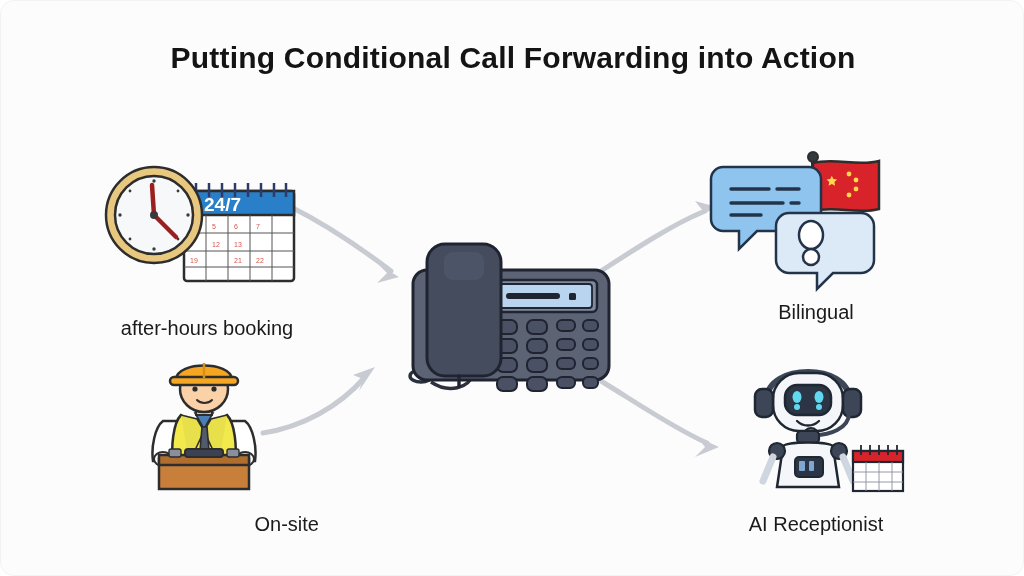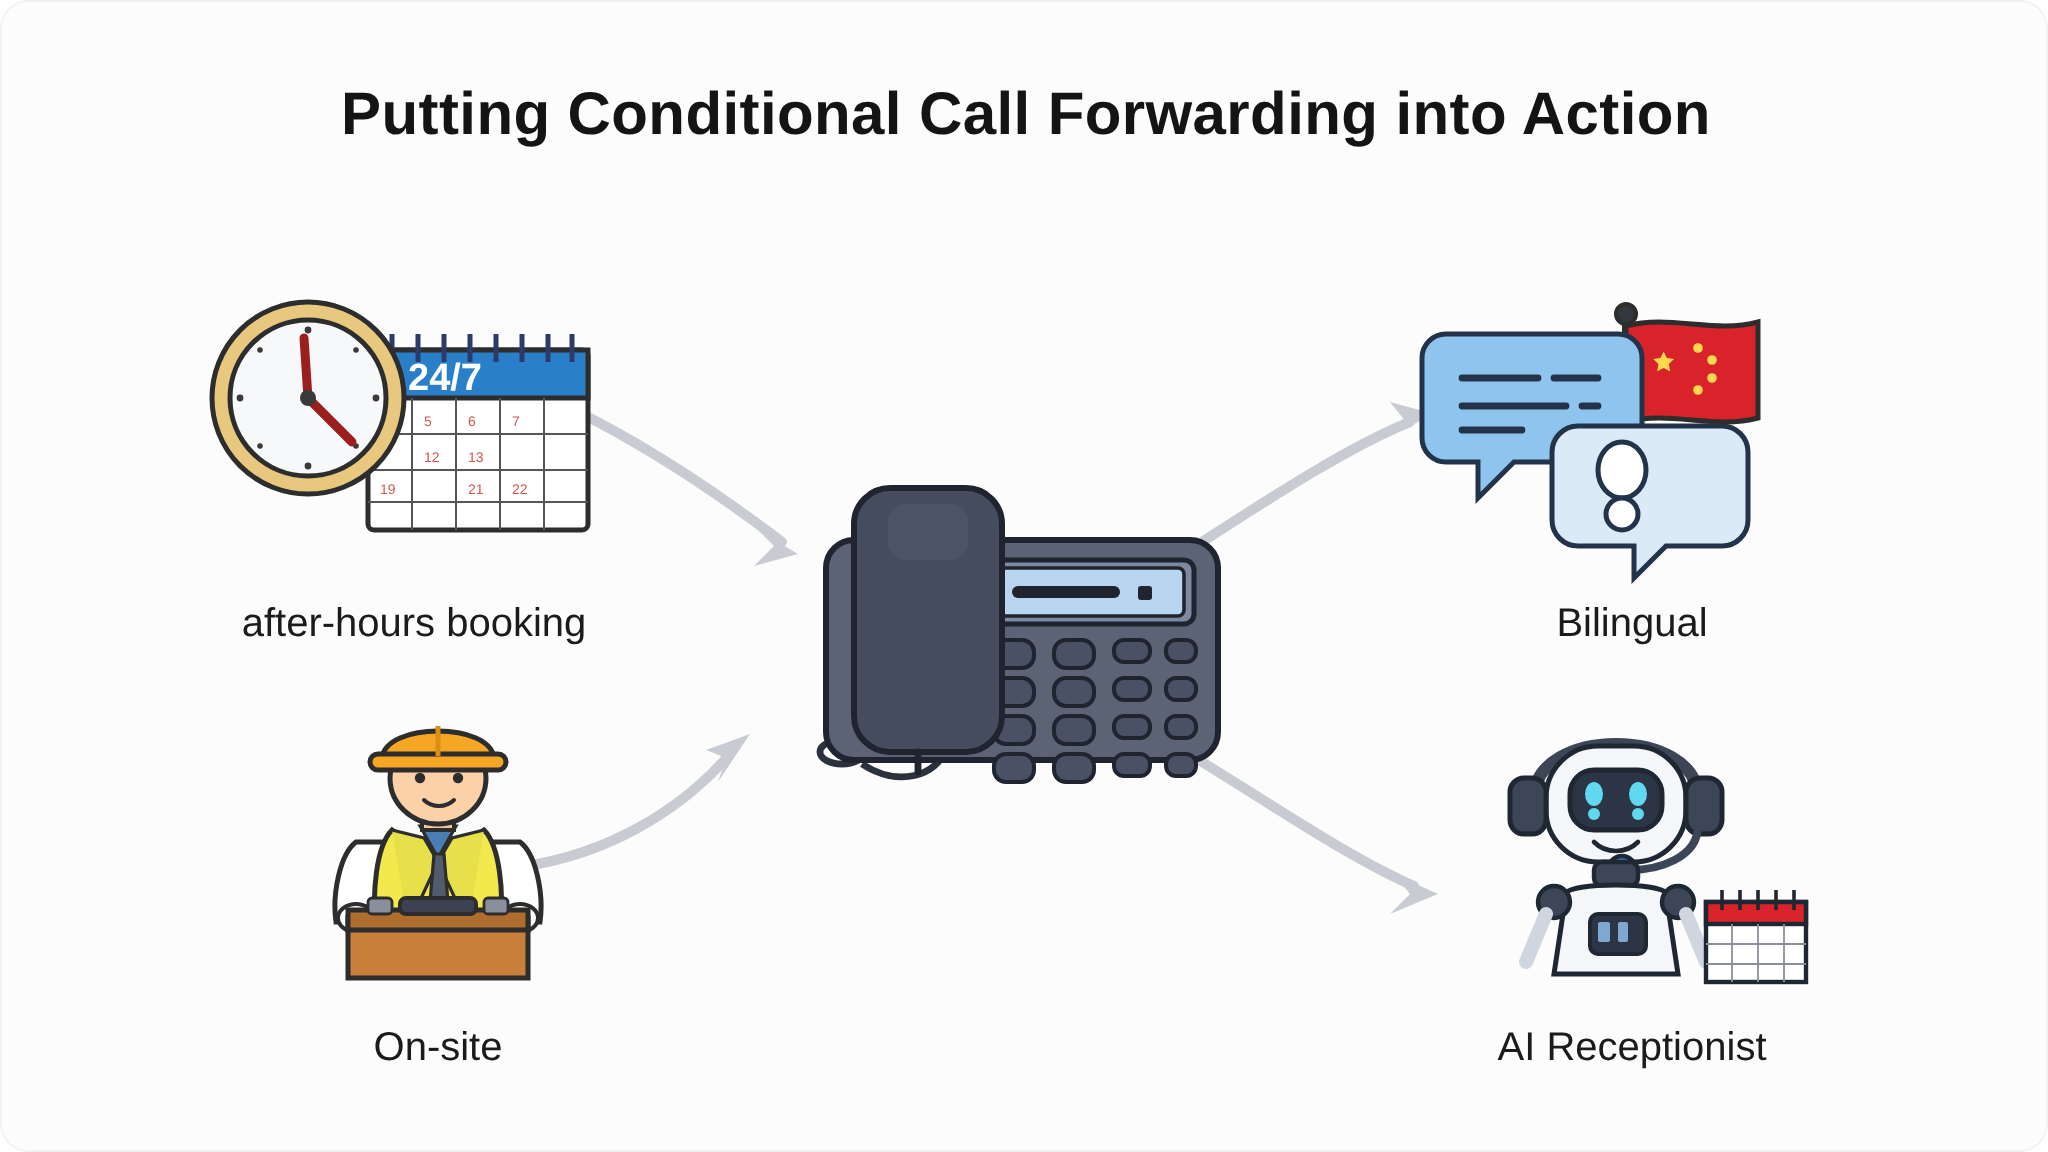--- a/index.html
+++ b/index.html
@@ -42,22 +42,22 @@
   .node-art {
     position: relative;
     width: 230px;
     height: 140px;
   }
   .node-label {
     margin-top: 20px;
     font-size: 20px;
     color: #1b1b1b;
   }
-  #node-after-hours { left: 91px; top: 140px; }
-  #node-onsite      { left: 103px; top: 352px; }
+  #node-after-hours { left: 91px; top: 156px; }
+  #node-onsite      { left: 88px; top: 352px; text-align: right; }
   #node-bilingual   { left: 700px; top: 140px; }
   #node-ai          { left: 700px; top: 352px; }
   #node-phone {
     position: absolute;
     left: 392px;
     top: 225px;
     width: 240px;
     height: 180px;
   }
   .arrow { position: absolute; }

